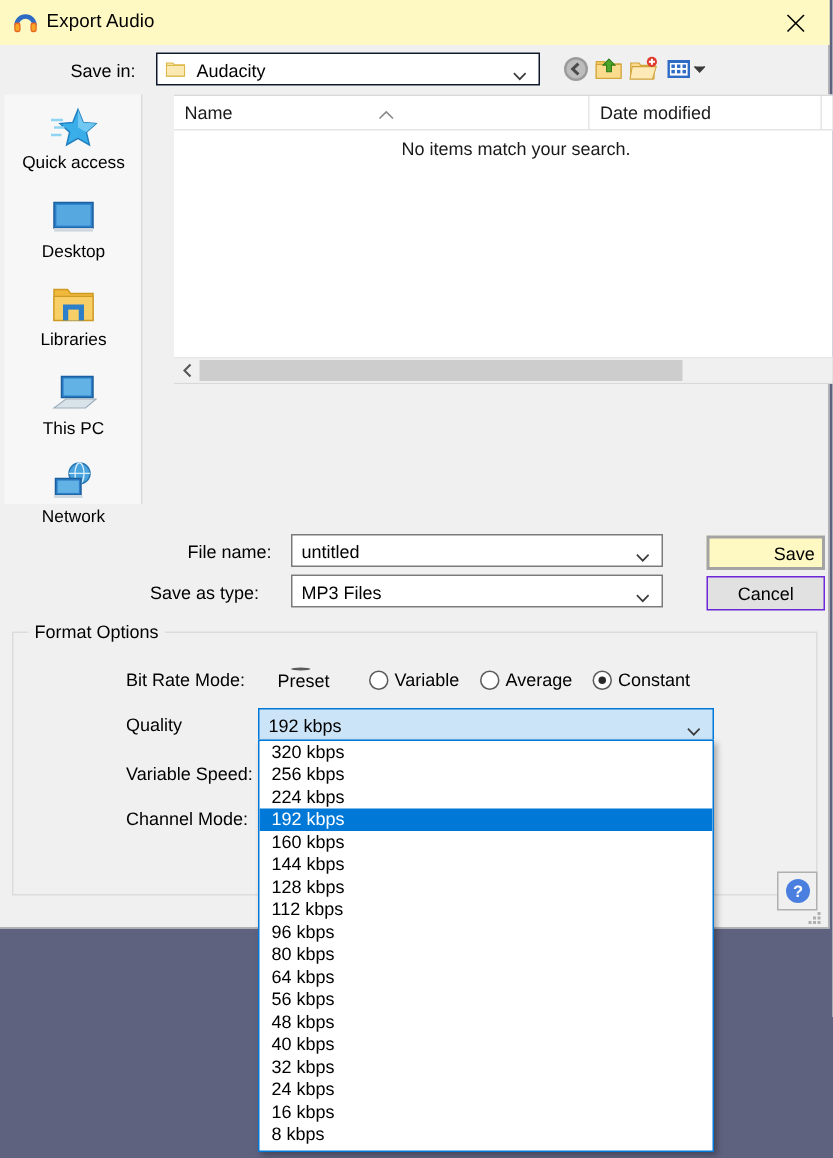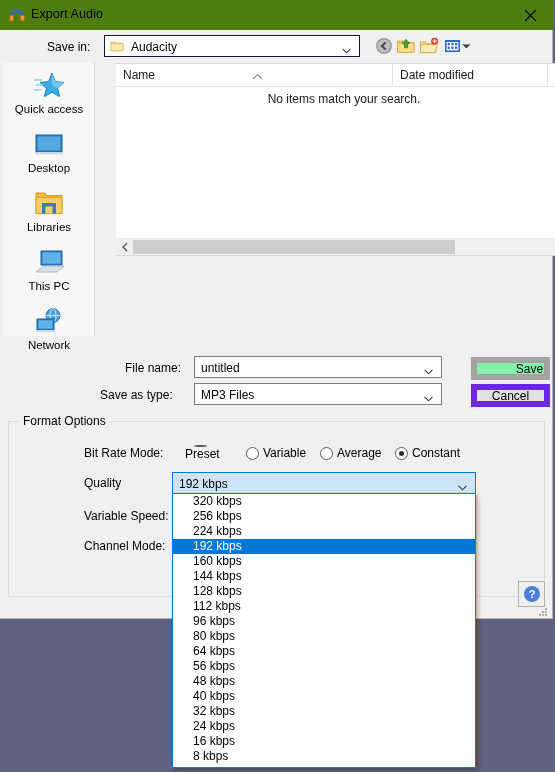--- a/index.html
+++ b/index.html
@@ -12,21 +12,21 @@
   }
 
   
   #dialog{
     position:absolute;left:0;top:0;width:553px;height:619px;
     background:#f0f0f0;border:1px solid #b4b4b4;border-top:none;border-left:none;
     box-sizing:border-box;
   }
   #titlebar{
     position:absolute;left:0;top:0;width:553px;height:30px;
-    background:#4d7c0f;box-sizing:border-box;
+    background:#fef9c3;box-sizing:border-box;
   }
   .title-icon{
     position:absolute;left:8px;top:6px;width:18px;height:18px;
   }
   .title-text{
     position:absolute;left:31px;top:7px;font-size:12.5px;color:#000;
     white-space:nowrap;letter-spacing:0.1px;
   }
   .close-btn{
     position:absolute;right:0;top:0;width:46px;height:30px;
@@ -107,25 +107,25 @@
   .form-combo{
     position:absolute;left:194px;width:248px;height:22px;
     background:#fff;border:1px solid #7a7a7a;box-sizing:border-box;
   }
   #cmb-filename{top:356px;}
   #cmb-savetype{top:383px;background:#fff;}
   .form-combo .val{position:absolute;left:6px;top:4px;font-size:12px;white-space:nowrap;}
 
   .dlg-btn{
     position:absolute;left:471px;width:79px;height:23px;
-    background:#e1e1e1;border:6px solid #6d28d9;box-sizing:border-box;
+    background:#e1e1e1;border:1px solid #6d28d9;box-sizing:border-box;
     font-size:12px;display:flex;align-items:center;justify-content:center;
     font-family:"Liberation Sans","DejaVu Sans",sans-serif;color:#000;
   }
-  #btn-save{top:357px;border:6px solid #a3a3a3;background:#86efac;padding-left:38px;}
+  #btn-save{top:357px;border:2px solid #a3a3a3;background:#fef9c3;padding-left:38px;}
   #btn-cancel{top:384px;}
 
   
   #formatgroup{
     position:absolute;left:8px;top:421px;width:537px;height:176px;
     border:1px solid #dcdcdc;box-sizing:border-box;
   }
   #formatgroup .legend{
     position:absolute;left:10px;top:-8px;background:#f0f0f0;
     padding:0 4px;font-size:12px;white-space:nowrap;
@@ -157,21 +157,21 @@
     background:#cce4f7;border:1px solid #0078d7;box-sizing:border-box;
   }
   #quality-combo .val{position:absolute;left:6px;top:4px;font-size:12px;}
 
   #quality-list{
     position:absolute;left:172px;top:493px;width:304px;height:275px;
     background:#fff;border:1px solid #0078d7;box-sizing:border-box;
     overflow:hidden;box-shadow:2px 2px 4px rgba(0,0,0,0.3);
   }
   .qopt{
-    height:15px;line-height:15px;padding-left:20px;font-size:12px;
+    height:15px;line-height:15px;padding-left:8px;font-size:12px;
     color:#000;white-space:nowrap;box-sizing:border-box;
   }
   .qopt.sel{background:#0078d7;color:#fff;}
 
   
   #help-btn{
     position:absolute;left:518px;top:581px;width:27px;height:26px;
     border:1px solid #b0b0b0;background:#f0f0f0;box-sizing:border-box;
     display:flex;align-items:center;justify-content:center;
   }

